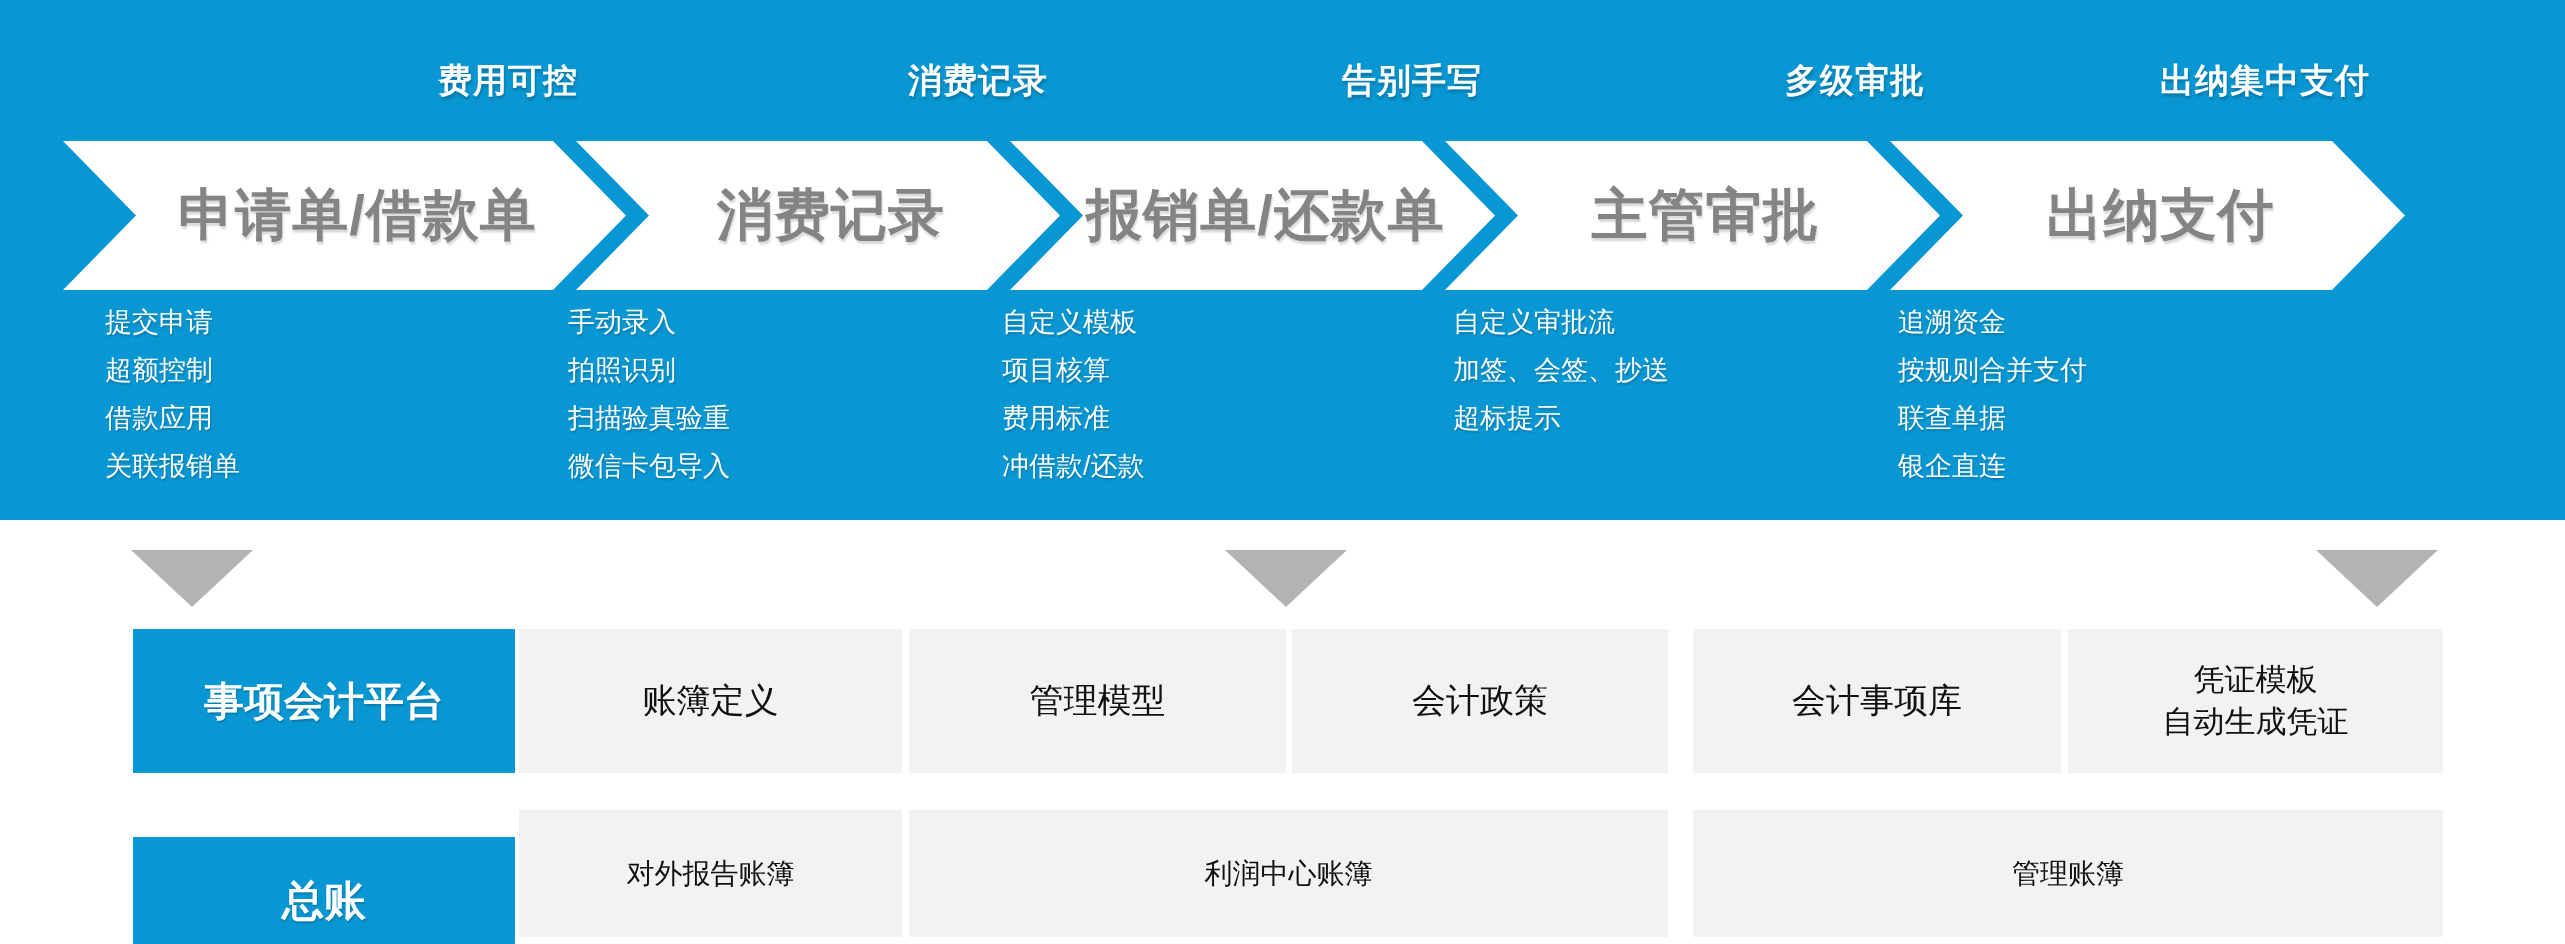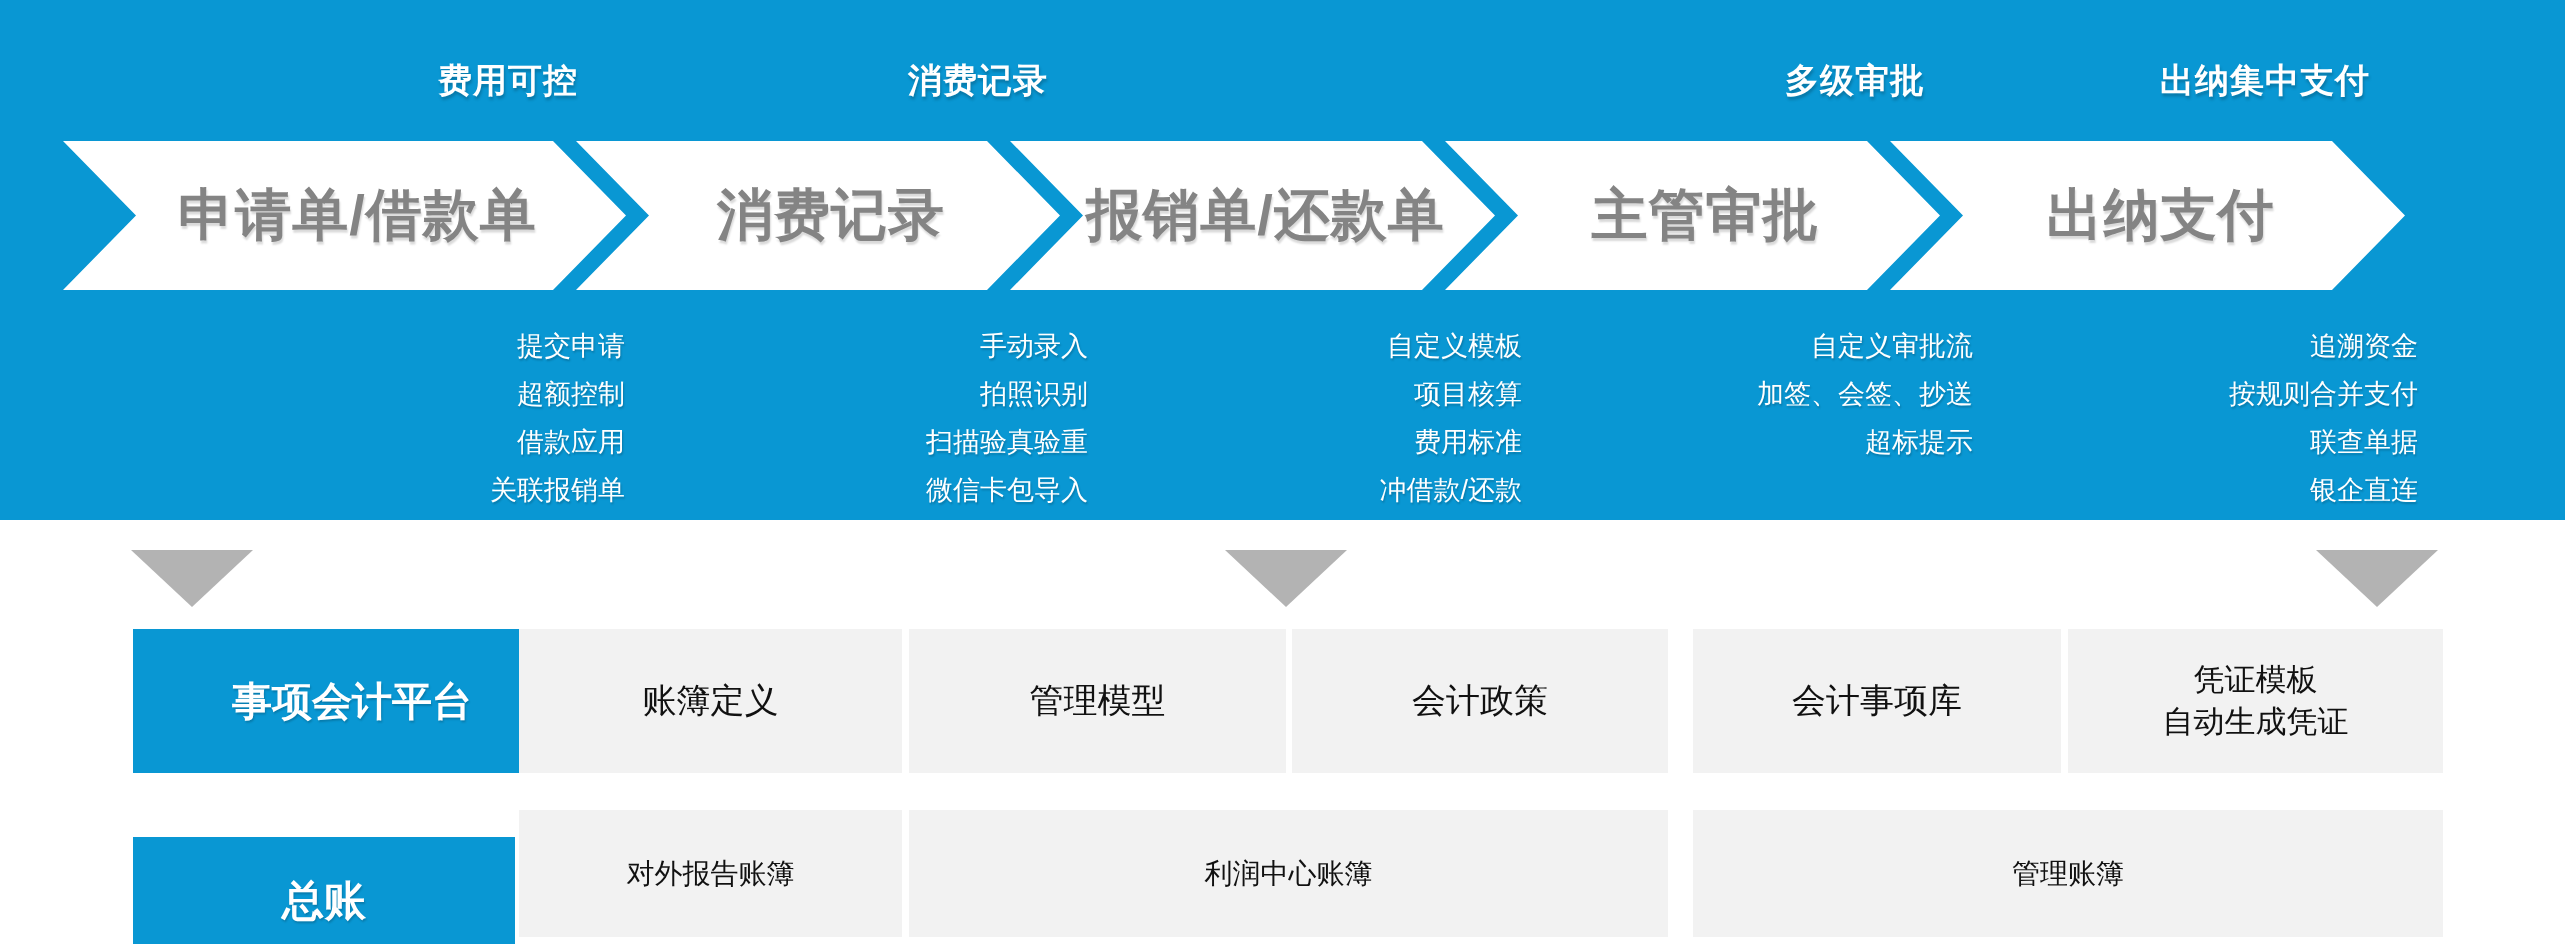--- a/index.html
+++ b/index.html
@@ -16,38 +16,38 @@
   .arrow{
     position:absolute;top:141px;height:149px;background:var(--arrow_fill);
     clip-path:polygon(0 0, calc(100% - 73px) 0, 100% 50%, calc(100% - 73px) 100%, 0 100%, 73px 50%);
     display:flex;align-items:center;justify-content:center;
     padding-left:26px;box-sizing:border-box;
   }
   .arrow-text{
     font-size:56px;font-weight:bold;color:var(--arrow_text);
     letter-spacing:1px;text-shadow:1px 3px 2px rgba(0,0,0,.15);white-space:nowrap;
   }
-  .step-items{position:absolute;top:322px;width:520px;text-align:right;}
+  .step-items{position:absolute;top:298px;width:520px;text-align:left;}
   .list-item{
     font-size:27px;line-height:48px;color:#ffffff;
     text-shadow:1px 2px 2px rgba(0,0,0,.2);white-space:nowrap;
   }
   .tri{
     position:absolute;top:550px;width:0;height:0;
     border-left:61px solid transparent;border-right:61px solid transparent;
     border-top:57px solid var(--triangle_gray);
   }
   .hdr{
     position:absolute;left:133px;width:382px;background:var(--banner_blue);
     color:#ffffff;display:flex;align-items:center;justify-content:center;
     font-weight:bold;text-shadow:1px 2px 2px rgba(0,0,0,.18);white-space:nowrap;
   }
   .row1{top:629px;height:144px;}
   .row2{top:810px;height:127px;}
-  .hdr.row1{font-size:40px;padding-left:28px;}
+  .hdr.row1{font-size:40px;}
   .hdr.row2{font-size:42px;margin-top:27px;}
   .cell{
     position:absolute;background:var(--cell_bg);color:var(--cell_text);
     display:flex;align-items:center;justify-content:center;font-size:34px;text-align:center;
   }
   .cell.two-line{white-space:pre-line;text-align:center;font-size:31px;line-height:42px;}
   .cell.row2{font-size:28px;}
 </style>
 </head>
 <body>
@@ -71,20 +71,21 @@
   <div class="arrow" style="left:576px;width:484px">
     <span class="arrow-text">消费记录</span>
   </div>
   <div class="step-items" style="left:568px">
       <div class="list-item">手动录入</div>
       <div class="list-item">拍照识别</div>
       <div class="list-item">扫描验真验重</div>
       <div class="list-item">微信卡包导入</div>
     </div>
 
+  <div class="step-label" style="left:1042px">告别手写</div>
   <div class="arrow" style="left:1010px;width:485px">
     <span class="arrow-text">报销单/还款单</span>
   </div>
   <div class="step-items" style="left:1002px">
       <div class="list-item">自定义模板</div>
       <div class="list-item">项目核算</div>
       <div class="list-item">费用标准</div>
       <div class="list-item">冲借款/还款</div>
     </div>
 

